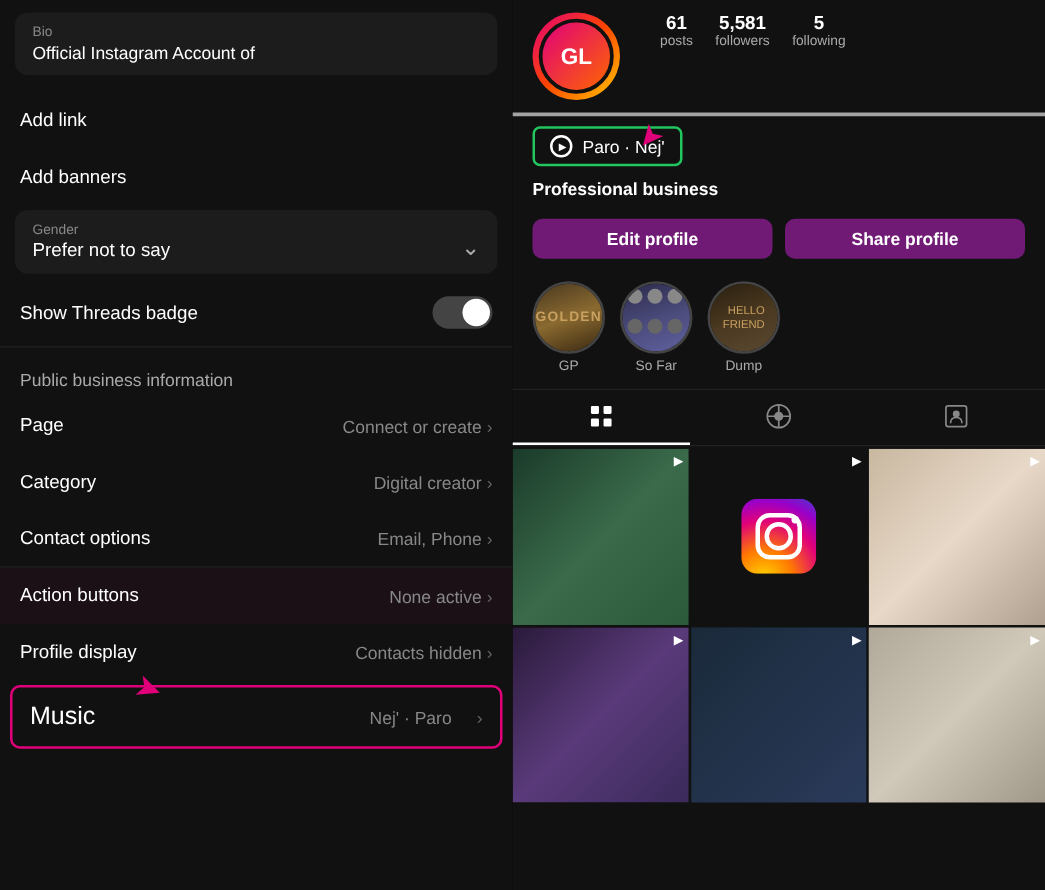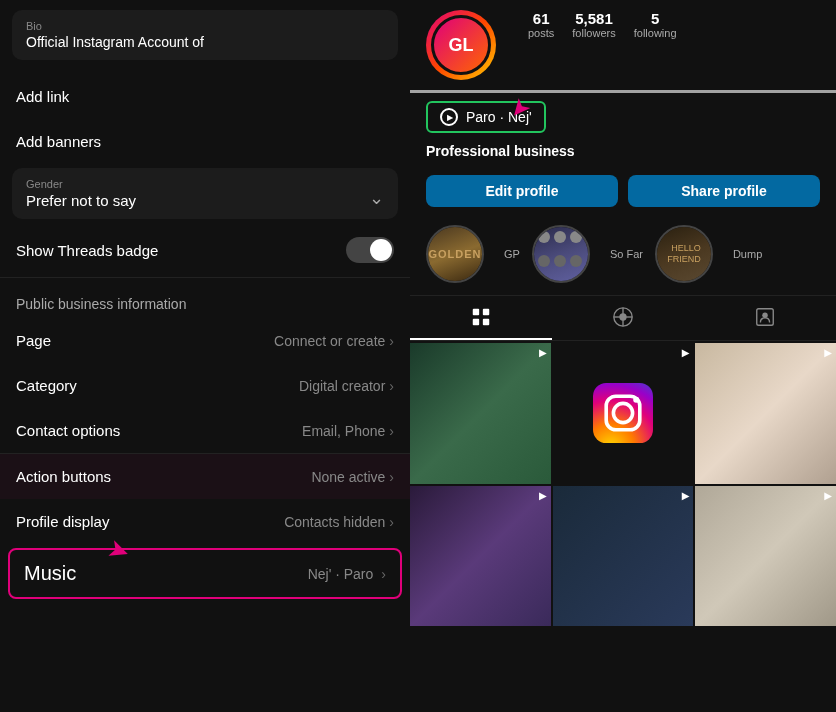--- a/index.html
+++ b/index.html
@@ -148,21 +148,21 @@
     }
     .music-row-label {
       font-size: 20px;
       color: #fff;
     }
     .music-row-value {
       font-size: 14px;
       color: #888;
       display: flex;
       align-items: center;
-      gap: 8px;
+      gap: 20px;
     }
 
     
     .right-panel {
       width: 426px;
       height: 712px;
       background: #111;
       overflow: hidden;
       position: relative;
     }
@@ -257,43 +257,43 @@
       font-weight: 600;
     }
 
     .action-btn-row {
       display: flex;
       gap: 10px;
       padding: 6px 16px 10px 16px;
     }
     .action-btn {
       flex: 1;
-      background: #0369a1;
+      background: #701a75;
       border: none;
       border-radius: 8px;
       color: #fff;
       font-size: 14px;
       font-weight: 600;
       padding: 8px 13px;
       cursor: pointer;
       text-align: center;
     }
 
     
     .highlights-row {
       display: flex;
       gap: 12px;
       padding: 8px 16px;
       overflow: hidden;
     }
     .highlight-item {
       display: flex;
-      flex-direction: row;
-      align-items: center;
-      gap: 20px;
+      flex-direction: column;
+      align-items: center;
+      gap: 4px;
     }
     .highlight-circle {
       width: 58px;
       height: 58px;
       border-radius: 50%;
       border: 2px solid #444;
       overflow: hidden;
       display: flex;
       align-items: center;
       justify-content: center;

